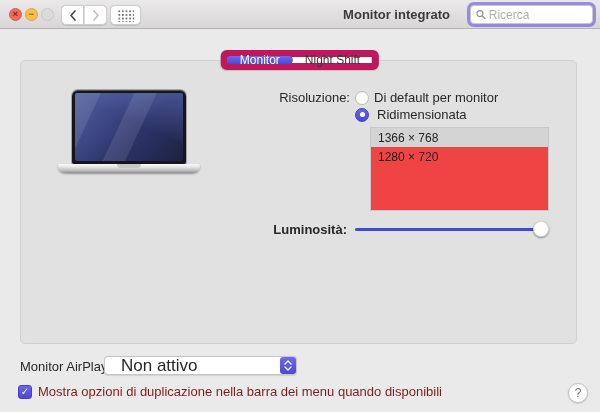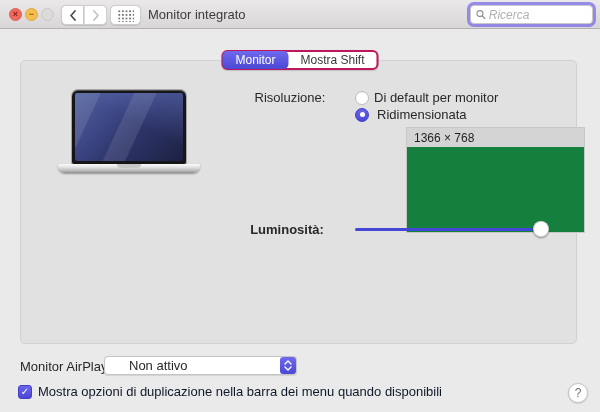--- a/index.html
+++ b/index.html
@@ -33,46 +33,46 @@
   }
   .nav-back    { left:61px;  width:23px; border-radius:5px 0 0 5px; }
   .nav-forward { left:84px;  width:23px; border-radius:0 5px 5px 0; border-left:1px solid #dddcdc; }
   .nav-grid    { left:110px; width:31px; }
   .grid-icon {
     width:17px; height:13px;
     background:radial-gradient(circle,#767676 1px,transparent 1.15px);
     background-size:3.6px 3.6px; background-position:0.5px 0.5px;
   }
   .win-title {
-    position:absolute; top:7px; left:148px; right:150px; text-align:left;
-    font-size:13px; font-weight:400; color:#3b3b3b;
+    position:absolute; top:7px; left:148px; right:150px; text-align:right;
+    font-size:13px; font-weight:700; color:#3b3b3b;
   }
   .searchbox {
     position:absolute; top:5px; left:470px; width:123px; height:19px;
     background:#fff; border:1px solid #c9c7c7; border-radius:4px;
     box-shadow:0 0 0 3px rgba(122,110,231,0.75);
     display:flex; align-items:center; padding:0 5px; gap:3px;
   }
   .searchbox input {
     border:none; outline:none; width:100%; font-size:12px;
-    font-family:"Liberation Sans",sans-serif; color:#333; background:transparent;font-style:italic;
+    font-family:"Liberation Sans",sans-serif; color:#333; background:transparent;
   }
   .searchbox input::placeholder { color:#b1b0b0; }
 
   
   .groupbox {
     position:absolute; left:20px; top:60px; width:557px; height:284px;
     background:#e2e1e1; border:1px solid #d2d1d1; border-radius:5px;
   }
 
   
   .tabs {
     position:absolute; top:50px; left:50%; transform:translateX(-50%);
     height:20px; display:flex; background:#fff;
-    border:2px solid #be185d; border-radius:6px;
+    border:7px solid #be185d; border-radius:6px;
     box-shadow:0 0.5px 1px rgba(0,0,0,0.15); z-index:5;text-align:right;
   }
   .tab {
     padding:0 12px; font-size:12px; color:#373737;
     display:flex; align-items:center; justify-content:center; white-space:nowrap;
     border-right:1px solid #d8d7d7;
   }
   .tab:last-child { border-right:none; }
   .tab.sel {
     background:linear-gradient(#6f69ee,#4b48d4); color:#fff;
@@ -101,39 +101,39 @@
     border-radius:2px 2px 8px 8px;
     box-shadow:0 1px 2px rgba(0,0,0,0.35);
   }
   .mb-notch {
     position:absolute; left:50%; transform:translateX(-50%); top:0;
     width:24px; height:3.5px; background:#c7c7c7; border-radius:0 0 4px 4px;
   }
 
   
   .form-label {
-    position:absolute; font-size:13px; color:#282828; text-align:center; width:120px;
+    position:absolute; font-size:13px; color:#282828; text-align:right; width:120px;
   }
   .lbl-resolution { left:230px; top:90px; }
   .lbl-brightness { left:227px; top:222px;font-weight:bold; }
 
   .radio-row { position:absolute; left:355px; display:flex; align-items:center; gap:5px; }
   .rr1 { top:90px;text-align:right; } .rr2 { top:107px;gap:8px; }
   .radio {
     width:14px; height:14px; border-radius:50%; background:#fff;
     border:1px solid #bdbcbc; box-shadow:inset 0 1px 1px rgba(0,0,0,0.06);
     display:flex; align-items:center; justify-content:center; flex:none;
   }
   .radio.on { background:linear-gradient(#6c66ec,#4a47d4); border:1px solid #423fc4; }
   .radio-dot { width:5px; height:5px; border-radius:50%; background:#fff; }
   .radio-row .rlabel { font-size:13px; color:#282828; }
 
   .reslist {
-    position:absolute; left:370px; top:127px; width:179px; height:106px;
-    background:#15803d; border:1px solid #c8c7c7;margin-left:36px;
+    position:absolute; left:370px; top:127px; width:179px; height:84px;
+    background:#ef4444; border:1px solid #c8c7c7;
   }
   .resrow { height:19px; font-size:12px; color:#1f1f1f; display:flex; align-items:center; padding-left:7px; }
   .resrow.sel { background:#d5d4d4; }
 
   .slider { position:absolute; left:355px; top:221px; width:193px; height:16px; }
   .slider-track {
     position:absolute; left:0; right:0; top:6.5px; height:3px; border-radius:2px;
     background:#4447d6;
   }
   .slider-knob {
@@ -143,34 +143,34 @@
   }
 
   
   .airplay-label { position:absolute; left:20px; top:359px; font-size:13px; color:#282828; }
   .popup {
     position:absolute; left:104px; top:356px; width:193px; height:19px;
     background:#fff; border:1px solid #c6c5c5; border-radius:4px;
     box-shadow:0 0.5px 1px rgba(0,0,0,0.1);
     display:flex; align-items:center;
   }
-  .popup-value { font-size:13px; color:#282828; padding-left:24px; flex:1; }
+  .popup-value { font-size:17px; color:#282828; padding-left:16px; flex:1; }
   .popup-stepper {
     width:16px; height:17px; border-radius:3px; margin-right:0.5px;
     background:linear-gradient(#6f69ee,#4b48d4);
     display:flex; flex-direction:column; align-items:center; justify-content:center; gap:1px;
   }
   .checkbox-row { position:absolute; left:18px; top:384px; display:flex; align-items:center; gap:6px; }
   .checkbox {
     width:14px; height:14px; border-radius:3px;
     background:linear-gradient(#6c66ec,#4a47d4); border:1px solid #423fc4;
     color:#fff; font-size:10px; font-weight:bold;
     display:flex; align-items:center; justify-content:center; flex:none;
   }
-  .checkbox-row .clabel { font-size:13px; color:#0f172a; }
+  .checkbox-row .clabel { font-size:13px; color:#7f1d1d; }
   .helpbtn {
     position:absolute; left:568px; top:383px; width:20px; height:20px; border-radius:50%;
     background:#fff; border:1px solid #c8c7c7; box-shadow:0 0.5px 1.5px rgba(0,0,0,0.2);
     font-size:12px; color:#6f6f6f; display:flex; align-items:center; justify-content:center;
   }
 </style>
 </head>
 <body>
 
 <div class="window">
@@ -206,21 +206,21 @@
           <path d="M7.2 7.2 L10 10" stroke="#8f8e8e" stroke-width="1.3" stroke-linecap="round"></path>
         </svg>
       <input type="text" placeholder="Ricerca" style="">
     </div>
   </div>
 
   <div class="groupbox"></div>
 
   <div class="tabs">
     <div class="tab sel">Monitor</div>
-    <div class="tab">Mostra Shift</div>
+    <div class="tab">Night Shift</div>
   </div>
 
   <div class="macbook">
     <div class="mb-lid">
       <div class="mb-screen"></div>
     </div>
     <div class="mb-base">
       <div class="mb-notch"></div>
     </div>
   </div>
@@ -233,20 +233,21 @@
   </div>
   <div class="radio-row rr2">
     <span class="radio on">
         <span class="radio-dot"></span>
       </span>
     <span class="rlabel">Ridimensionata</span>
   </div>
 
   <div class="reslist">
     <div class="resrow sel">1366 × 768</div>
+    <div class="resrow">1280 × 720</div>
   </div>
 
   <div class="form-label lbl-brightness">Luminosità:</div>
   <div class="slider">
     <div class="slider-track"></div>
     <div class="slider-knob"></div>
   </div>
 
   <div class="airplay-label">Monitor AirPlay:</div>
   <div class="popup">

